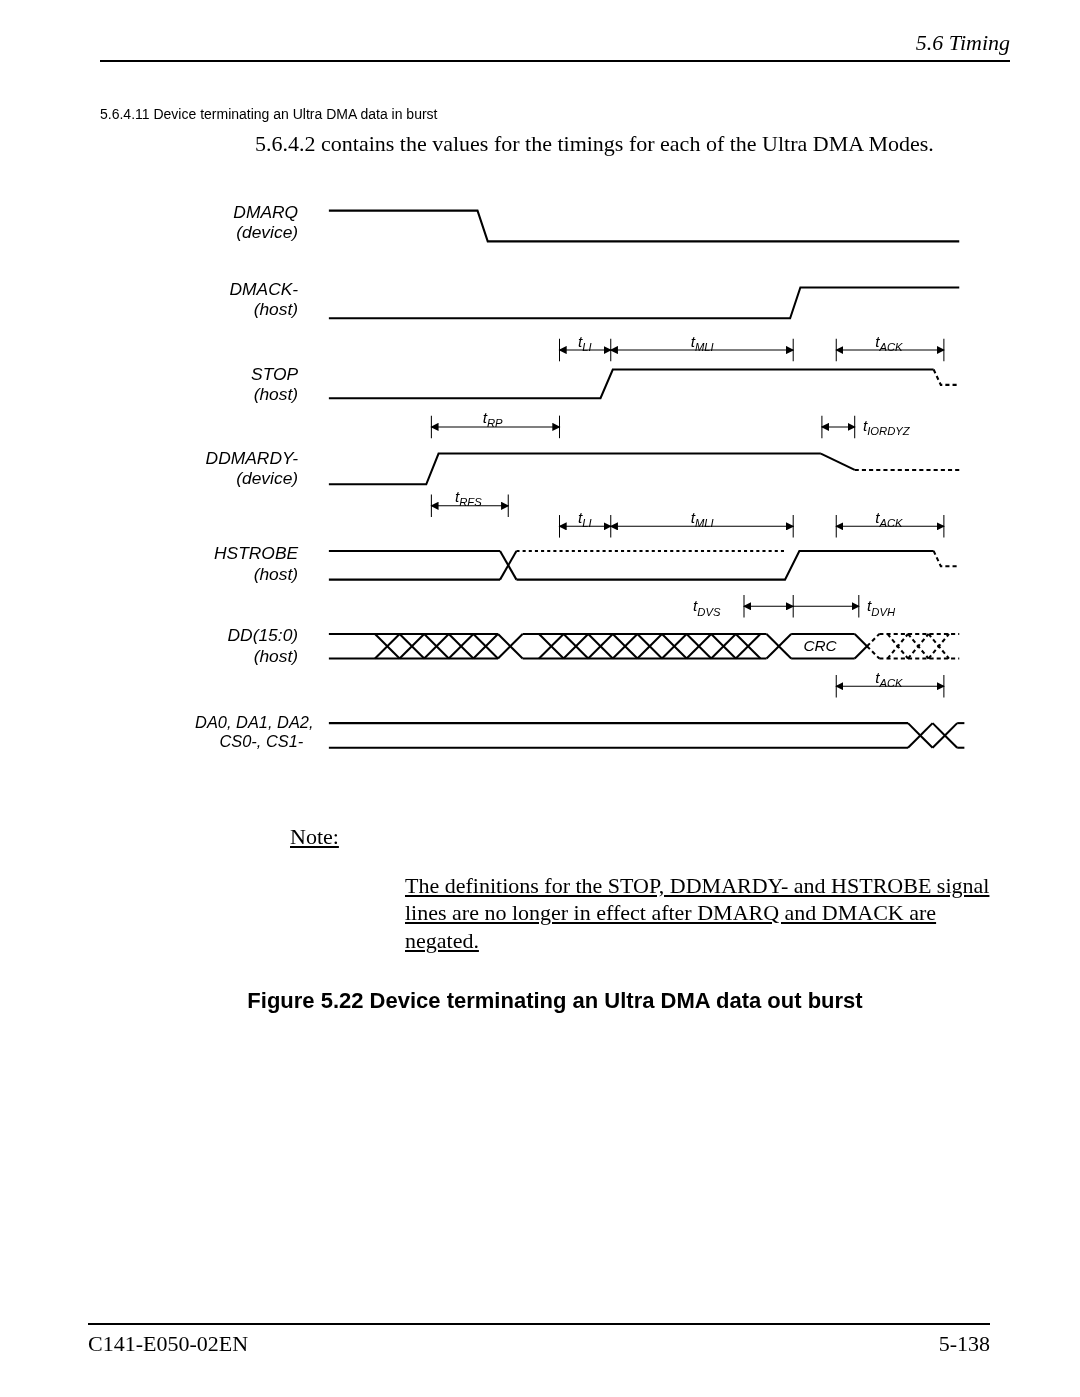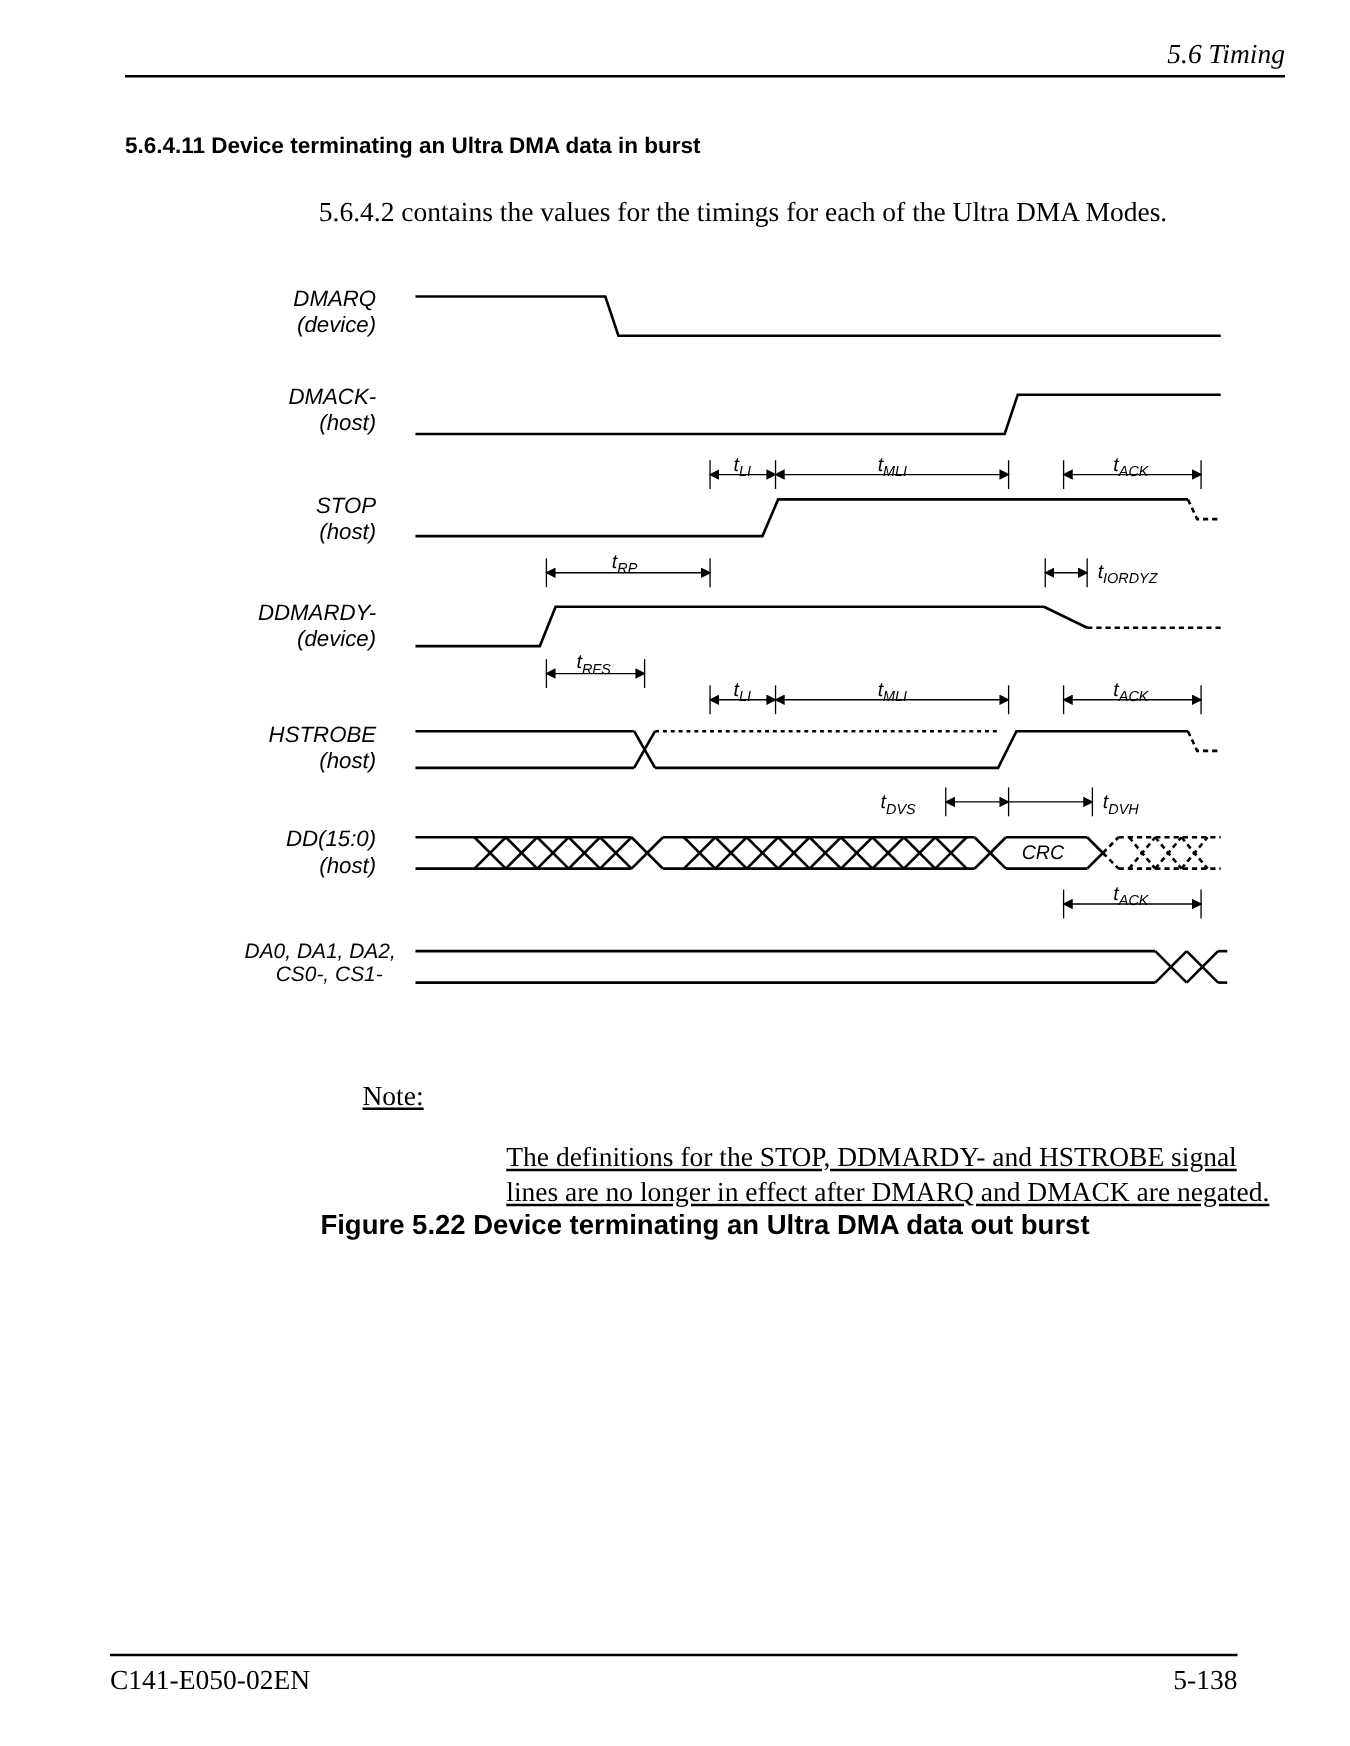--- a/index.html
+++ b/index.html
@@ -7,38 +7,38 @@
     padding: 0;
     font-family: "Times New Roman", Times, serif;
     background: #fff;
     color: #000;
     width: 1080px;
     height: 1397px;
     box-sizing: border-box;
     position: relative;
   }
   .page {
-    padding: 30px 52px 0 100px;
+    padding: 30px 70px 0 100px;
     box-sizing: border-box;
     height: 100%;
     position: relative;
   }
   .hdr {
     text-align: right;
     font-style: italic;
     font-size: 22px;
     padding-bottom: 4px;
     border-bottom: 2px solid #000;
     margin-bottom: 44px;
   }
   .section-title {
     font-family: Arial, Helvetica, sans-serif;
-    font-weight: bold;
-    font-size: 18px;
-    margin-bottom: 30px;
+    font-weight: normal;
+    font-size: 14px;
+    margin-bottom: 9px;
   }
   .intro {
     font-size: 22px;
     margin-left: 155px;
     margin-bottom: 28px;
   }
   .diagram {
     margin-left: 70px;
     margin-right: 20px;
     font-style: italic;
@@ -50,20 +50,21 @@
     font-size: 22px;
     text-decoration: underline;
   }
   .note-label { width: 115px; flex: 0 0 auto; }
   .note-text { flex: 1 1 auto; line-height: 1.25; margin-top: 48px; }
   .fig-caption {
     font-family: Arial, Helvetica, sans-serif;
     font-weight: bold;
     font-size: 22px;
     text-align: center;
+    margin-top: 34px;
   }
   .footer {
     position: absolute;
     left: 88px;
     right: 90px;
     bottom: 40px;
     border-top: 2px solid #000;
     padding-top: 6px;
     display: flex;
     justify-content: space-between;

